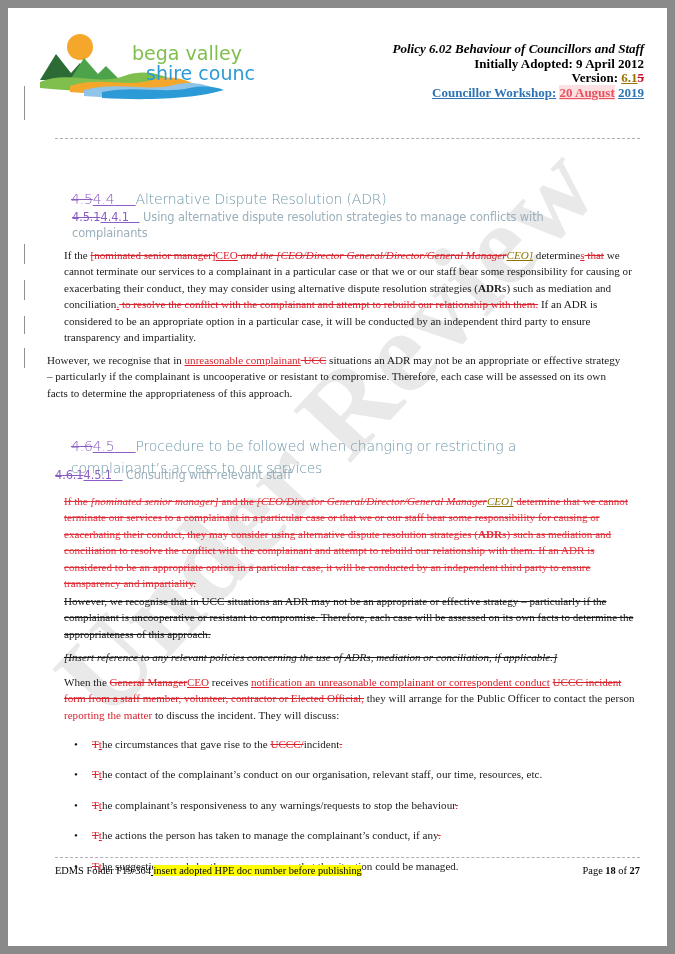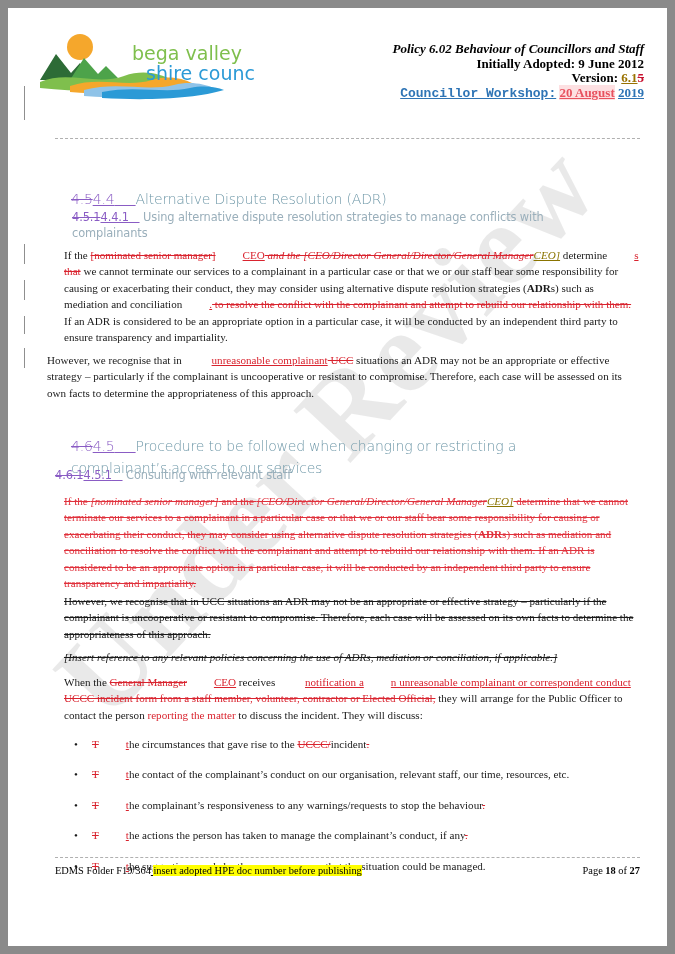--- a/index.html
+++ b/index.html
@@ -53,21 +53,21 @@
     text-align: right;
     font-family: "Liberation Serif", serif;
     font-size: 13px;
     line-height: 14.6px;
     color: #000;
   }
   #hdr-text .l1, #hdr-text .l2 { font-style: italic; font-weight: bold; }
   #hdr-text .l3, #hdr-text .l4 { font-weight: bold; }
   .ins-ver { color: #9a7200; text-decoration: underline; font-weight: bold; }
   .del-ver { color: #c8102e; text-decoration: line-through; font-weight: bold; }
-  .ins-blue { color: #2e74b5; text-decoration: underline; font-weight: bold; font-family: Liberation Mono, monospace; }
+  .ins-blue { color: #2e74b5; text-decoration: underline; font-weight: bold; }
   .del-pink { color: #e8525f; text-decoration: underline; font-weight: bold;
               background: #fde0e2; }
   .ins-blue2 { color: #2e74b5; text-decoration: underline; font-weight: bold; }
 
   #hdr-rule {
     position: absolute; left: 47px; top: 130px;
     width: 585px; height: 0;
     border-top: 1px dashed #b0b0b0;
   }
 
@@ -102,21 +102,21 @@
 
   p.body {
     margin: 0;
     font-family: "Liberation Serif", serif;
     font-size: 11.1px;
     line-height: 16.4px;
     color: #1a1a1a;
     text-align: left;
   }
   .del { color: #d9232e; text-decoration: line-through; }
-  .ins { color: #d9232e; text-decoration: underline; margin-left: 27px; }
+  .ins { color: #d9232e; text-decoration: underline; }
   .plainred { color: #d9232e; text-align: center; }
   .delit { color: #d9232e; text-decoration: line-through; font-style: italic; }
   .insul { color: #8a7400; text-decoration: underline; font-style: italic; }
   .strike-all { color: #e0313c; text-decoration: line-through; }
   .strike-all-it { color: #e0313c; text-decoration: line-through; font-style: italic; }
   b.adr { font-weight: bold; }
 
   ul.bullets {
     margin: 0; padding: 0; list-style: none;
   }
@@ -182,21 +182,21 @@
         <path d="M30 56 C60 46 86 58 112 50 C128 45 142 48 152 53 C128 62 80 66 30 62 Z" fill="#f5a72c"></path>
         <path d="M44 60 C78 51 106 62 134 55 C150 51 164 54 174 58 C146 67 96 70 44 66 Z" fill="#8fc3e8"></path>
         <path d="M62 62 C96 55 124 64 150 58 C164 55 176 57 184 60 C158 68 112 71 62 68 Z" fill="#2b9ad6"></path>
         <text x="92" y="30" font-family="DejaVu Sans, sans-serif" font-size="19" font-weight="400" fill="#7fbf4d">bega valley</text>
         <text x="106" y="50" font-family="DejaVu Sans, sans-serif" font-size="19" font-weight="400" fill="#2b9ad6">shire council</text>
       </svg>
     </div>
 
     <div id="hdr-text">
       <div class="l1">Policy 6.02 Behaviour of Councillors and Staff</div>
-      <div class="l3">Initially Adopted: 9 June 2012</div>
+      <div class="l3">Initially Adopted: 9 April 2012</div>
       <div class="l4"><span>Version:</span> <span class="ins-ver">6.1</span><span class="del-ver">5</span></div>
       <div class="l4"><span class="ins-blue">Councillor Workshop:</span> <span class="del-pink">20 August</span> <span class="ins-blue2">2019</span></div>
     </div>
 
     <div id="hdr-rule"></div>
   </div>
 
   <div class="changebar" style="top:78px;  height:34px;"></div>
   <div class="changebar" style="top:236px; height:20px;"></div>
   <div class="changebar" style="top:272px; height:20px;"></div>

